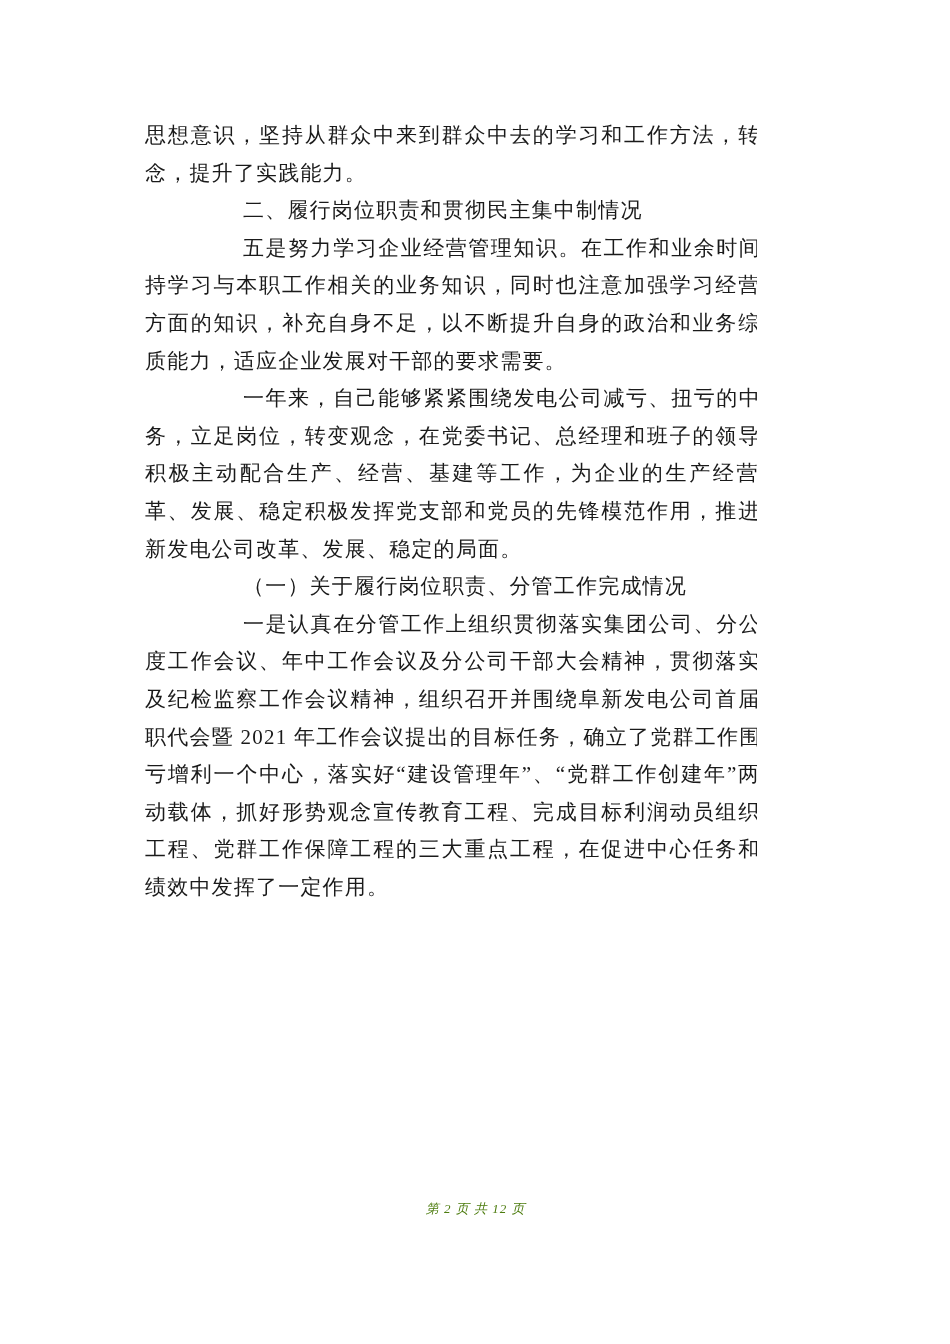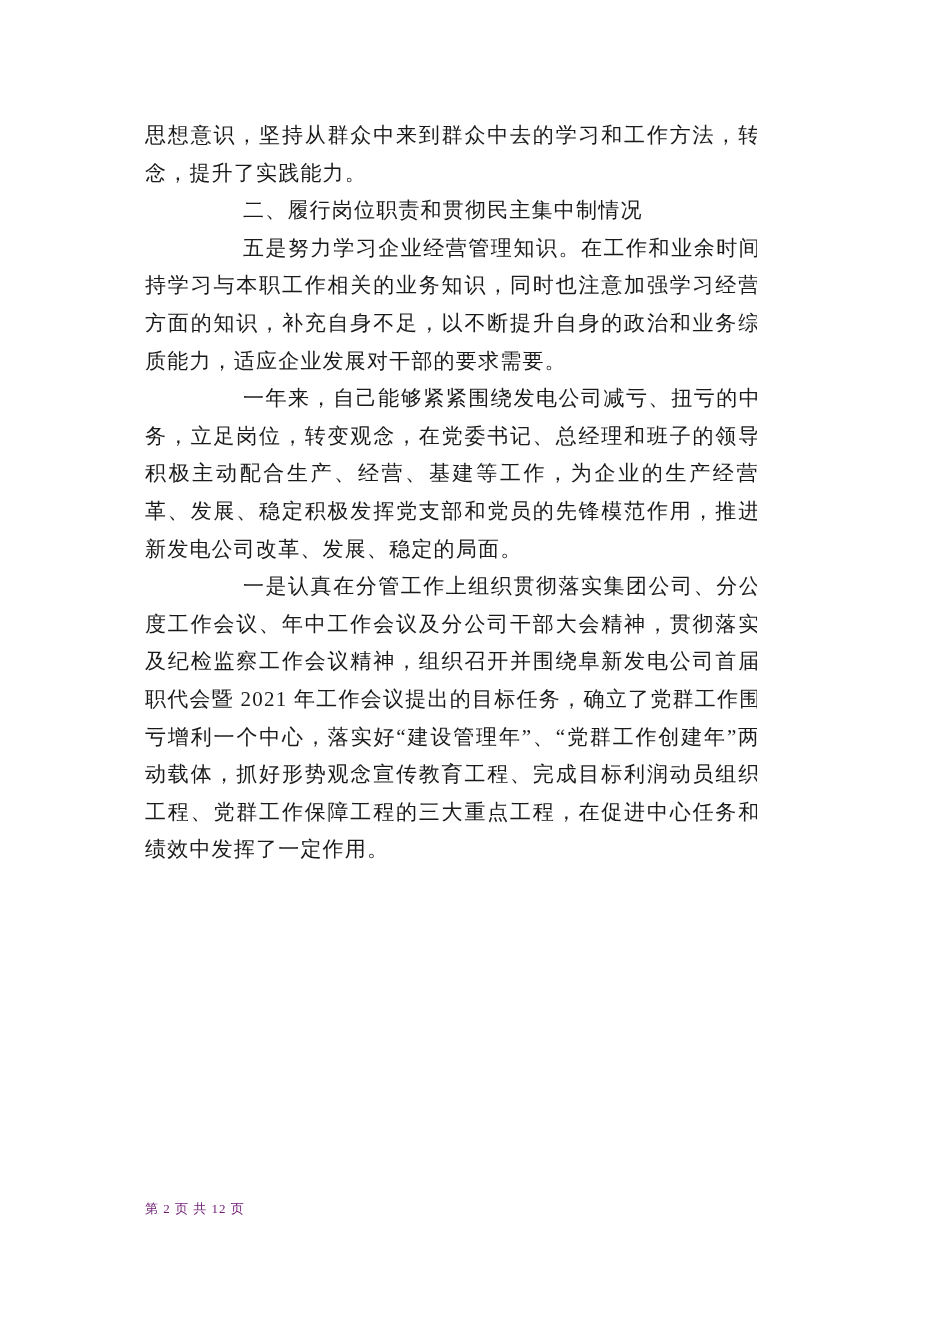--- a/index.html
+++ b/index.html
@@ -35,35 +35,37 @@
     color: #1a1a1a;
   }
   .content p.indent {
     text-indent: 98px;
   }
   .footer {
     position: absolute;
     left: 145px;
     top: 1199px;
     width: 661px;
-    text-align: left;
+    text-align: center;
     font-size: 13px;
     line-height: 20px;
     letter-spacing: 1px;
-    color: #701a75;
+    color: #4d7c0f;
     font-family: "Liberation Serif", "DejaVu Serif", serif;
+    font-style: italic;
   }
 </style>
 </head>
 <body>
 
 <div class="page">
   <div class="content">
     <p class="body">思想意识，坚持从群众中来到群众中去的学习和工作方法，转变观念，提升了实践能力。</p>
     <p class="body indent">二、履行岗位职责和贯彻民主集中制情况</p>
     <p class="body indent">五是努力学习企业经营管理知识。在工作和业余时间，坚持学习与本职工作相关的业务知识，同时也注意加强学习经营管理方面的知识，补充自身不足，以不断提升自身的政治和业务综合素质能力，适应企业发展对干部的要求需要。</p>
     <p class="body indent">一年来，自己能够紧紧围绕发电公司减亏、扭亏的中心任务，立足岗位，转变观念，在党委书记、总经理和班子的领导下，积极主动配合生产、经营、基建等工作，为企业的生产经营、改革、发展、稳定积极发挥党支部和党员的先锋模范作用，推进了阜新发电公司改革、发展、稳定的局面。</p>
+    <p class="body indent">（一）关于履行岗位职责、分管工作完成情况</p>
     <p class="body indent">一是认真在分管工作上组织贯彻落实集团公司、分公司年度工作会议、年中工作会议及分公司干部大会精神，贯彻落实党群及纪检监察工作会议精神，组织召开并围绕阜新发电公司首届二次职代会暨 2021 年工作会议提出的目标任务，确立了党群工作围绕减亏增利一个中心，落实好“建设管理年”、“党群工作创建年”两个活动载体，抓好形势观念宣传教育工程、完成目标利润动员组织落实工程、党群工作保障工程的三大重点工程，在促进中心任务和经营绩效中发挥了一定作用。</p>
   </div>
   <div class="footer">
     <span>第 2 页 共 12 页</span>
   </div>
 </div>
 
 </body></html>

